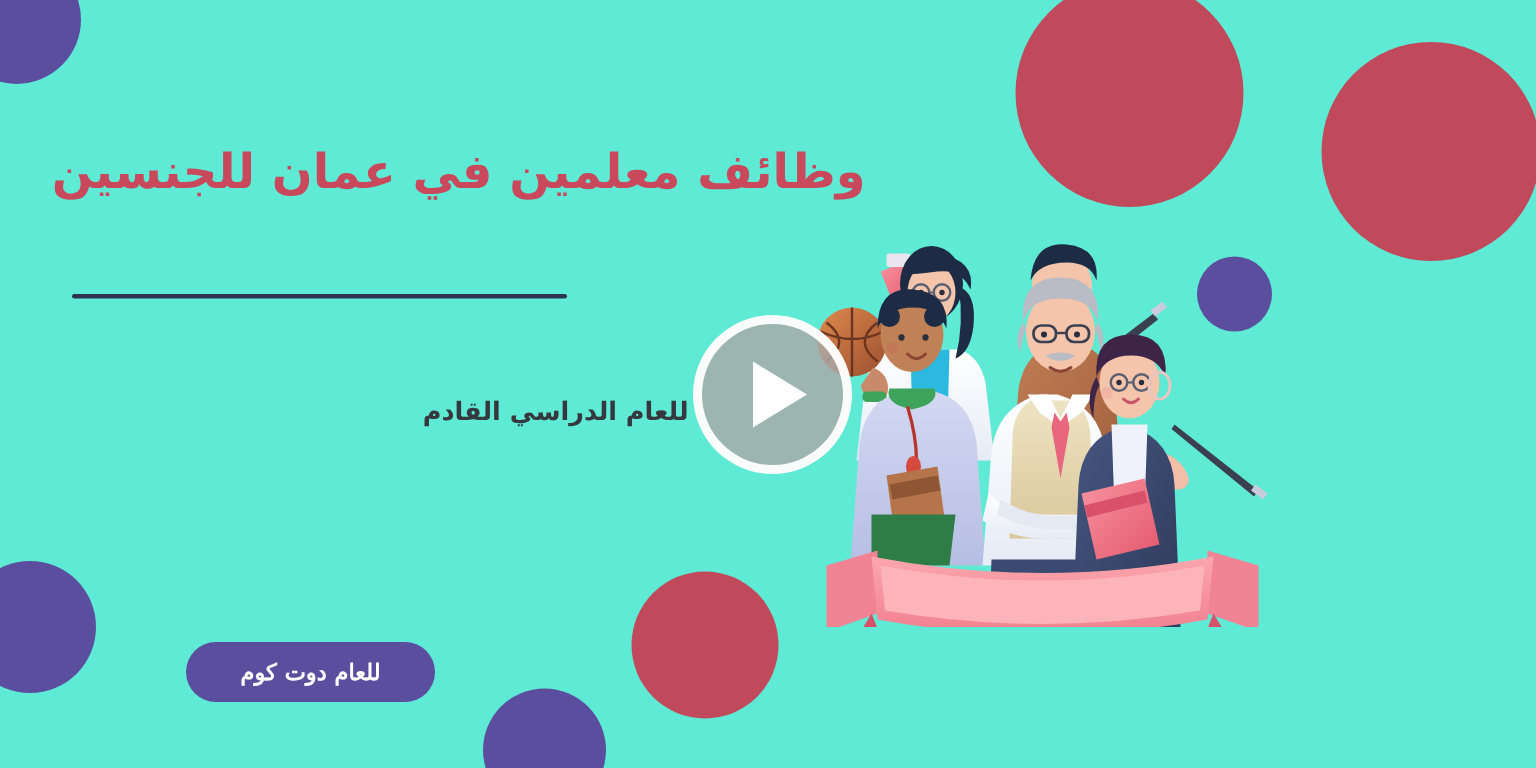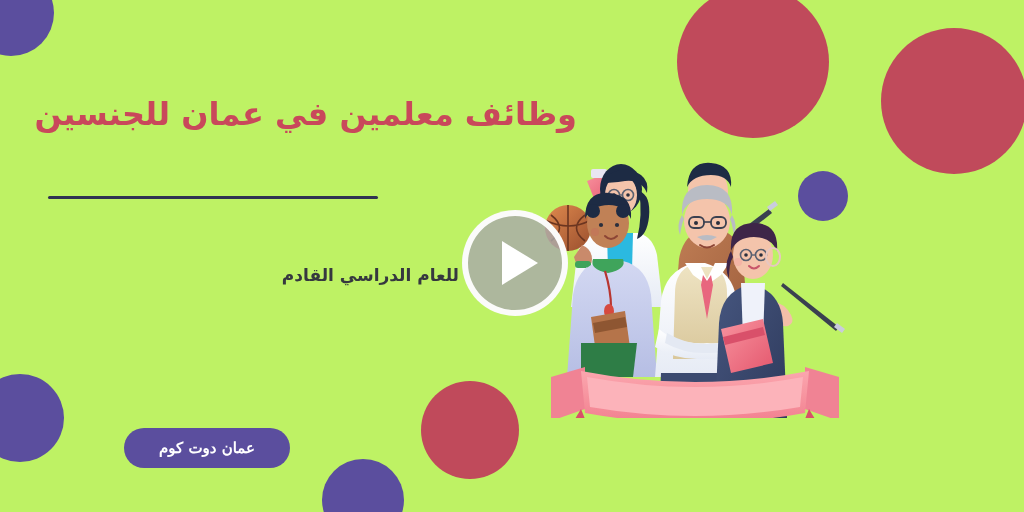--- a/index.html
+++ b/index.html
@@ -119,38 +119,38 @@
     border-top: 22px solid transparent;
     border-bottom: 22px solid transparent;
     border-right: 0;
     border-left: 36px solid #ffffff;
     margin-left: 10px;
   }
 </style>
 </head>
 <body>
 
-<div class="stage" style="background: #bef264;">
+<div class="stage" style="background: #5eead4;">
 
   <div class="deco deco-purple-tl" style="background: rgb(91, 78, 158);"></div>
   <div class="deco deco-red-t1" style="background: rgb(192, 74, 91);"></div>
   <div class="deco deco-red-t2" style="background: rgb(192, 74, 91);"></div>
   <div class="deco deco-purple-s" style="background: rgb(91, 78, 158);"></div>
   <div class="deco deco-purple-bl" style="background: rgb(91, 78, 158);"></div>
   <div class="deco deco-red-b" style="background: rgb(192, 74, 91);"></div>
   <div class="deco deco-purple-b2" style="background: rgb(91, 78, 158);"></div>
 
   <div class="headline" style="color: rgb(201, 72, 91);">وظائف معلمين في عمان للجنسين</div>
 
   <div class="rule" style="background: rgb(47, 51, 82);"></div>
 
   <div class="subline" style="color: rgb(54, 56, 63);">للعام الدراسي القادم</div>
 
   <div class="brand-pill" style="background: rgb(91, 78, 158);">
-    <span>عمان دوت كوم</span>
+    <span>للعام دوت كوم</span>
   </div>
 
   <div class="illus">
     <svg viewBox="0 0 320 285" xmlns="http://www.w3.org/2000/svg">
       <defs>
         <linearGradient id="gCoat" x1="0" y1="0" x2="0" y2="1">
           <stop offset="0" stop-color="#ffffff"></stop>
             <stop offset="1" stop-color="#e6ebf5"></stop>
         </linearGradient>
         <linearGradient id="gBrown" x1="0" y1="0" x2="1" y2="1">

